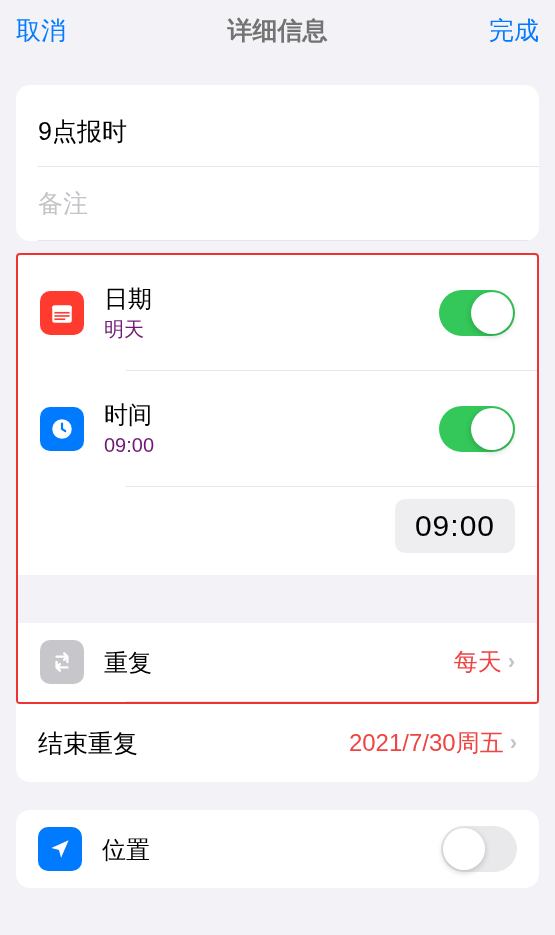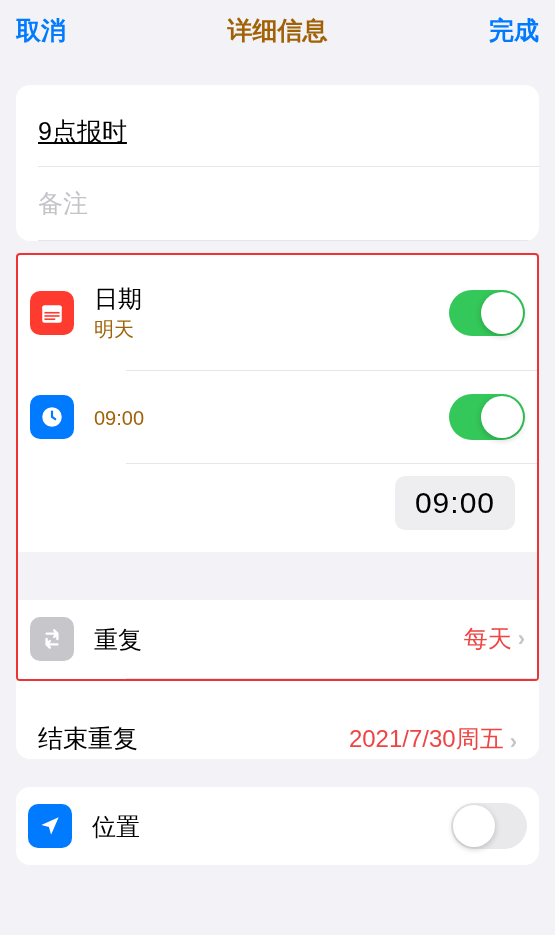--- a/index.html
+++ b/index.html
@@ -18,27 +18,27 @@
     .header {
       display: flex;
       justify-content: space-between;
       align-items: center;
       padding: 14px 16px 14px 16px;
       background: #f2f2f7;
     }
     .header-button {
       color: #007aff;
       font-size: 25px;
-      font-weight: 700;
+      font-weight: 400;
       cursor: pointer;
     }
     .header-title {
       font-size: 25px;
       font-weight: 600;
-      color: #a16207;
+      color: #737373;
     }
     .section {
       background: #fff;
       border-radius: 14px;
       margin: 12px 16px;
       overflow: hidden;
     }
     .section.highlighted {
       border: 2px solid #e33;
       border-radius: 4px;
@@ -68,21 +68,20 @@
       background: transparent;
       padding: 22px 0;
     }
     .row-input::placeholder {
       color: #c4c4c8;
     }
     .title-row {
       padding: 30px 22px 18px 22px;
       font-size: 25px;
       color: #000;
-      text-decoration: underline;
     }
     .icon-box {
       width: 44px;
       height: 44px;
       border-radius: 10px;
       display: flex;
       align-items: center;
       justify-content: center;
       margin-right: 20px;
       flex-shrink: 0;
@@ -99,21 +98,21 @@
       min-height: 60px;
       padding: 12px 0;
     }
     .row-label {
       font-size: 24px;
       color: #000;
       line-height: 1.3;
     }
     .row-sublabel {
       font-size: 20px;
-      color: #a16207;
+      color: #701a75;
       margin-top: 2px;
       line-height: 1.3;
     }
     .toggle {
       width: 76px;
       height: 46px;
       border-radius: 23px;
       position: relative;
       cursor: pointer;
       flex-shrink: 0;
@@ -154,27 +153,27 @@
       font-size: 22px;
       font-weight: 600;
     }
     .gap-row {
       height: 48px;
       background: #f2f2f7;
     }
     .settings-row {
       display: flex;
       align-items: center;
-      padding: 16px 12px;
+      padding: 16px 22px;
       min-height: 78px;
     }
     .end-repeat-row {
       display: flex;
-      align-items: flex-end;
-      padding: 4px 22px;
+      align-items: center;
+      padding: 12px 22px;
       min-height: 78px;
       background: #fff;
       border-radius: 0 0 14px 14px;
       margin: 0 16px 12px 16px;
     }
     .flex-spacer { flex: 1; }
     .end-repeat-label {
       font-size: 25px;
       color: #000;
     }
@@ -224,20 +223,21 @@
     </div>
     <div class="row-divider-inset"></div>
     <div class="settings-row">
       <div class="icon-box blue">
         <svg viewBox="0 0 24 24">
             <circle cx="12" cy="12" r="9" fill="#fff"></circle>
             <path d="M12 7 L12 12 L15 14" stroke="#007aff" stroke-width="2" fill="none" stroke-linecap="round"></path>
           </svg>
       </div>
       <div class="row-content">
+        <span class="row-label">时间</span>
         <span class="row-sublabel">09:00</span>
       </div>
       <div class="toggle on">
         <div class="toggle-knob"></div>
       </div>
     </div>
     <div class="row-divider-inset"></div>
     <div class="time-picker-row">
       <div class="time-picker">09:00</div>
     </div>

